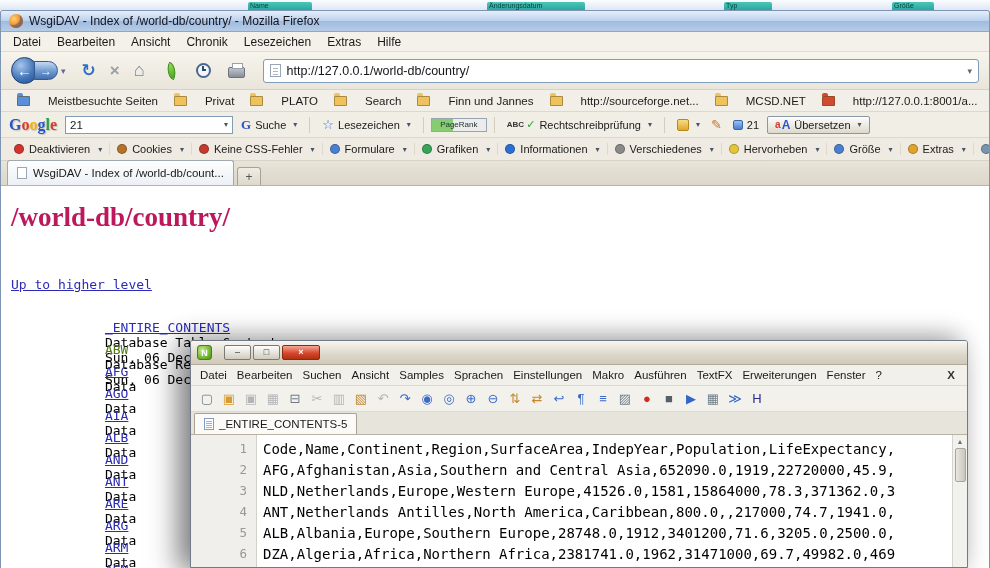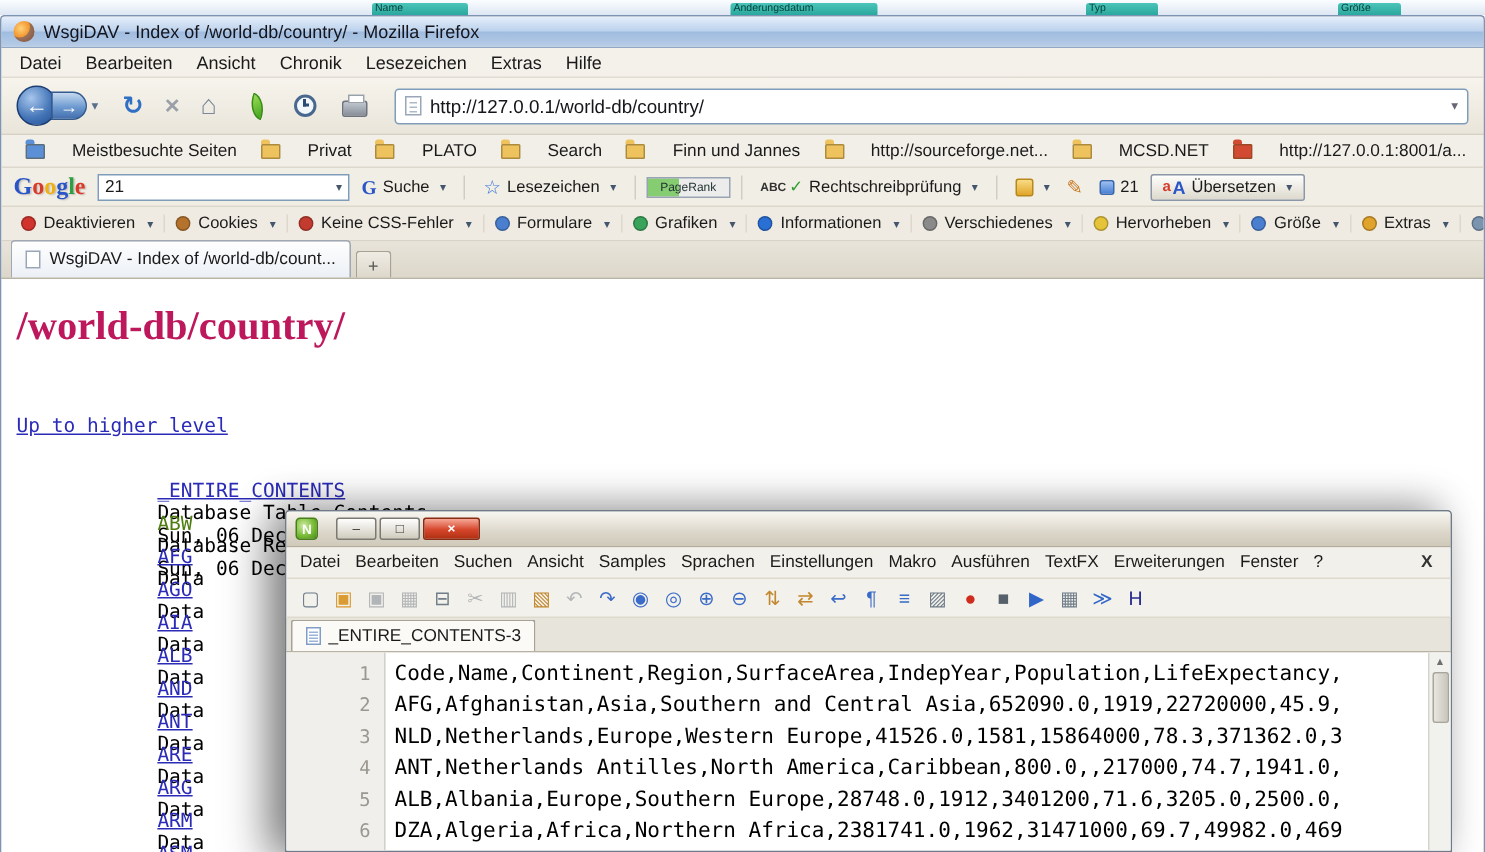--- a/index.html
+++ b/index.html
@@ -557,21 +557,21 @@
 
         <span class="np-ic" style="color: rgb(47, 102, 200);">≫</span>
 
         <span class="np-ic" style="color: rgb(42, 42, 143);">H</span>
 
     </div>
 
     <div class="np-tabs">
       <div class="np-tab">
         <span class="np-tab-ic"></span>
-        <span>_ENTIRE_CONTENTS-3</span>
+        <span>_ENTIRE_CONTENTS-5</span>
       </div>
     </div>
 
     <div class="np-editor">
       <div class="np-gutter">
 
           <div class="np-ln">1</div>
 
           <div class="np-ln">2</div>
 

